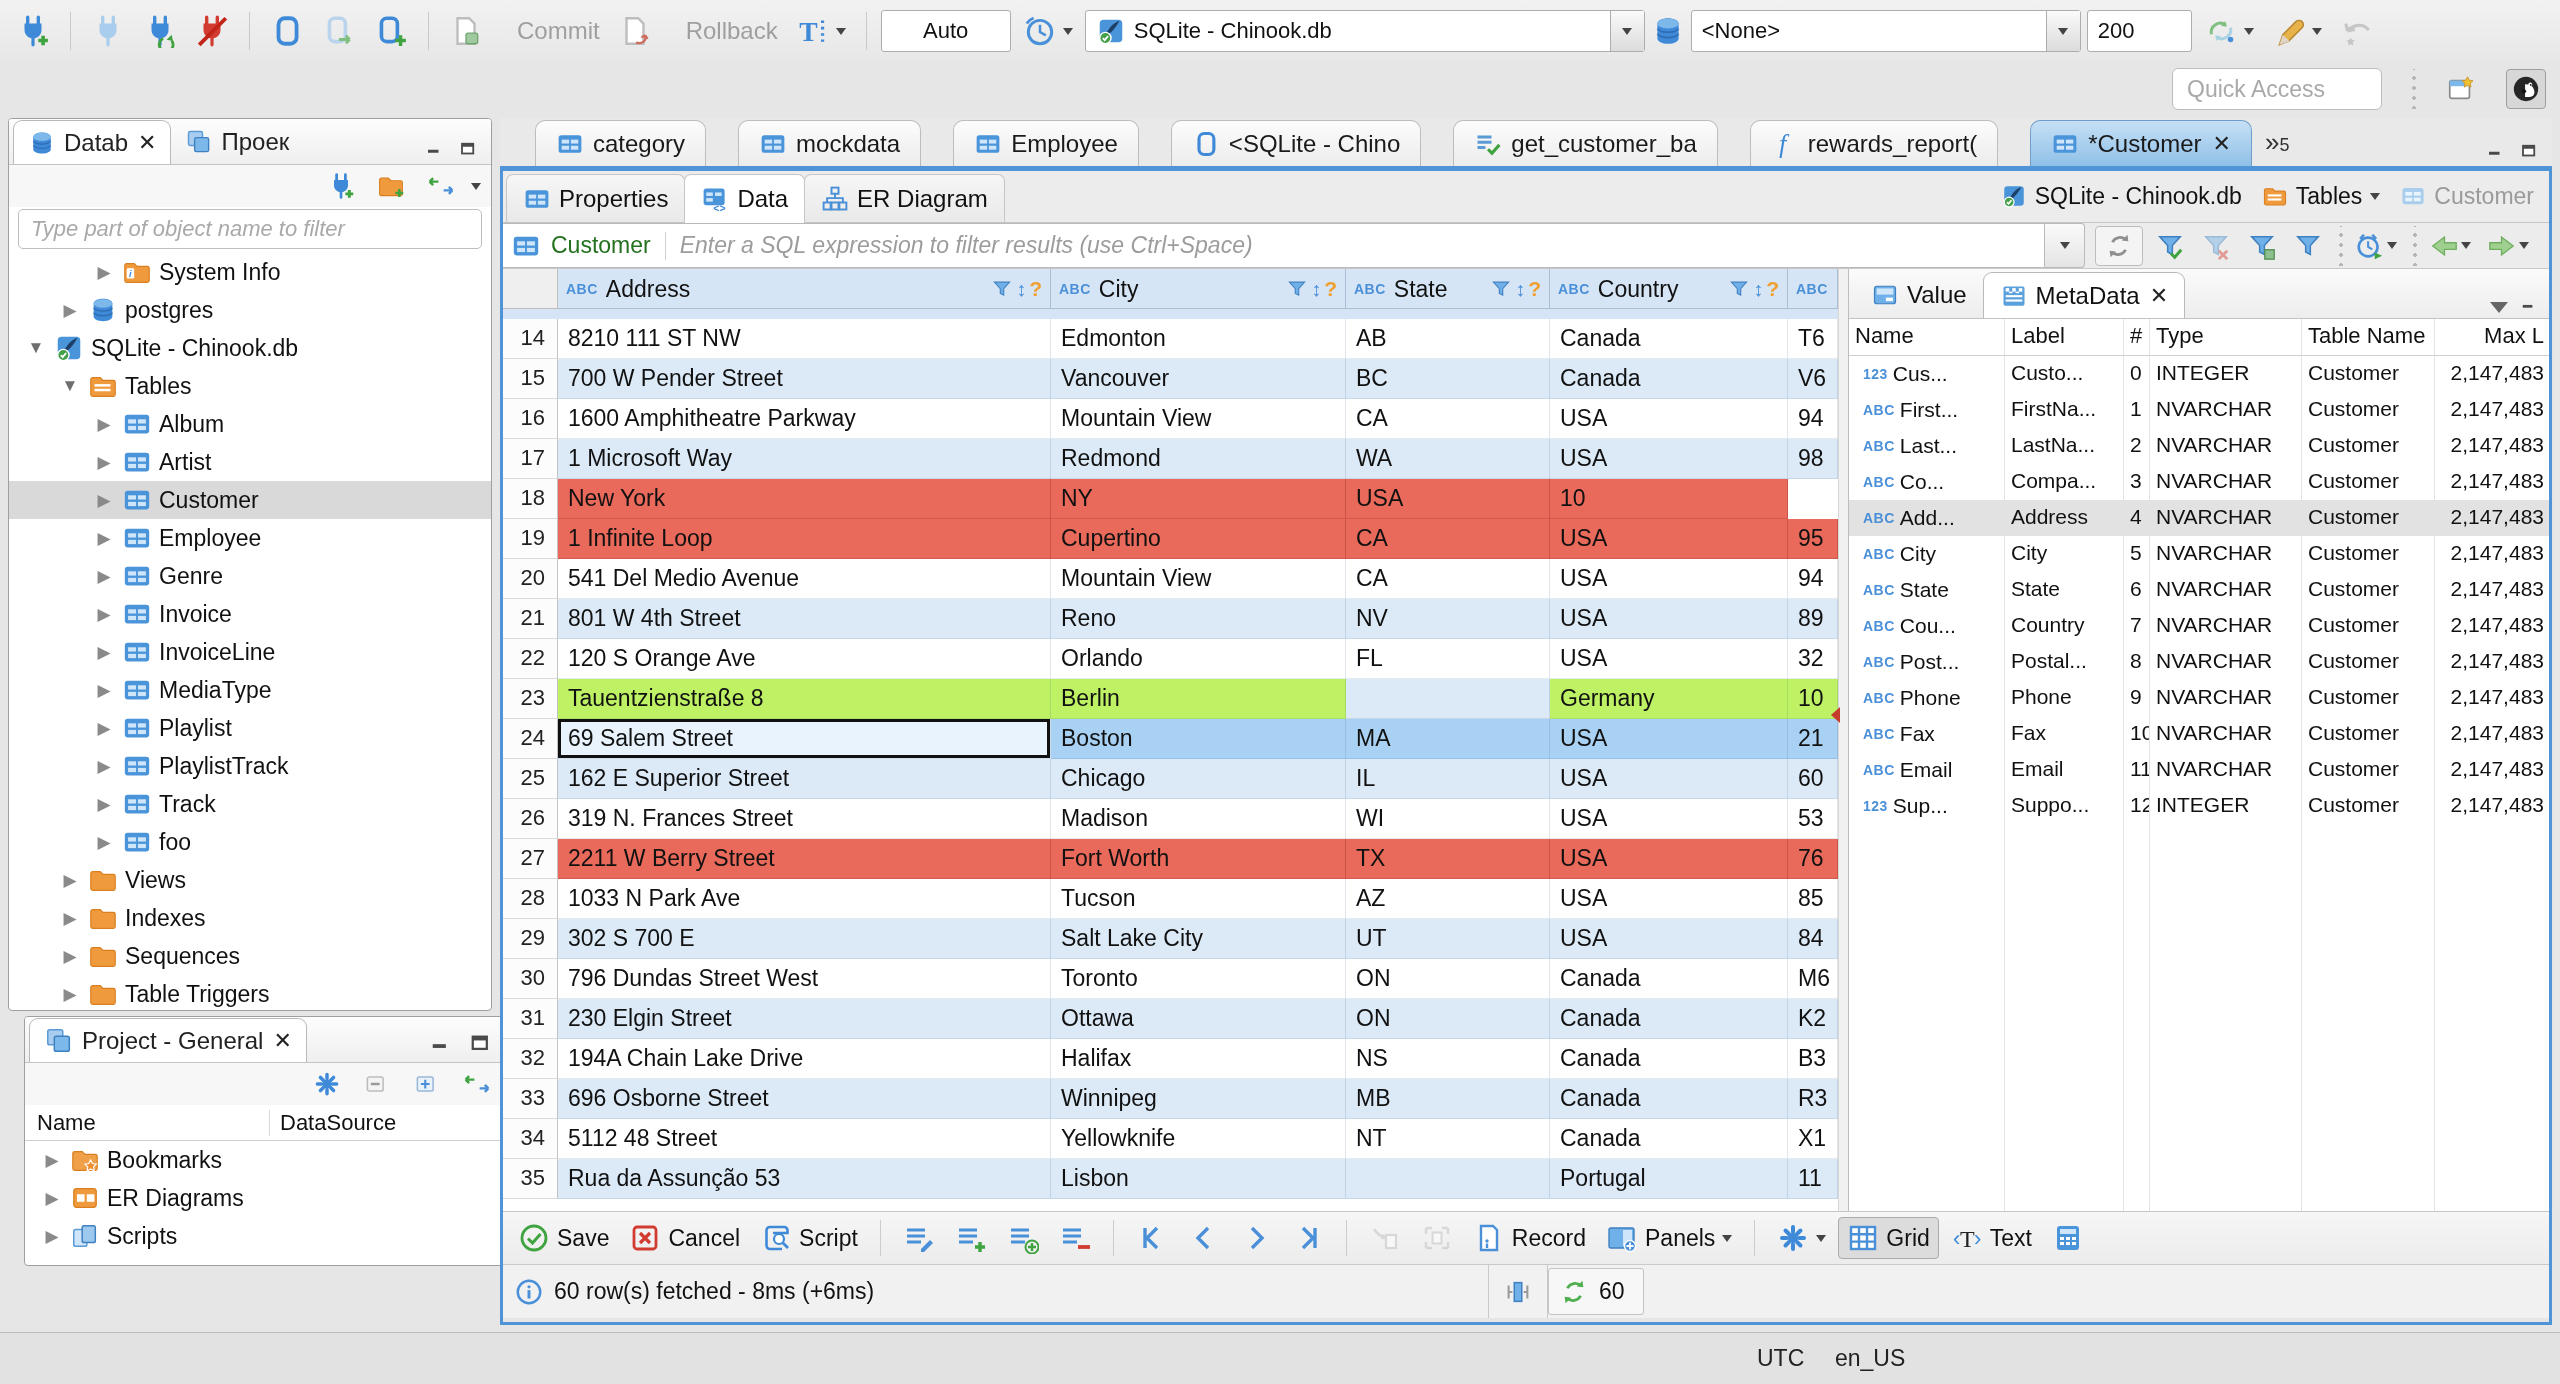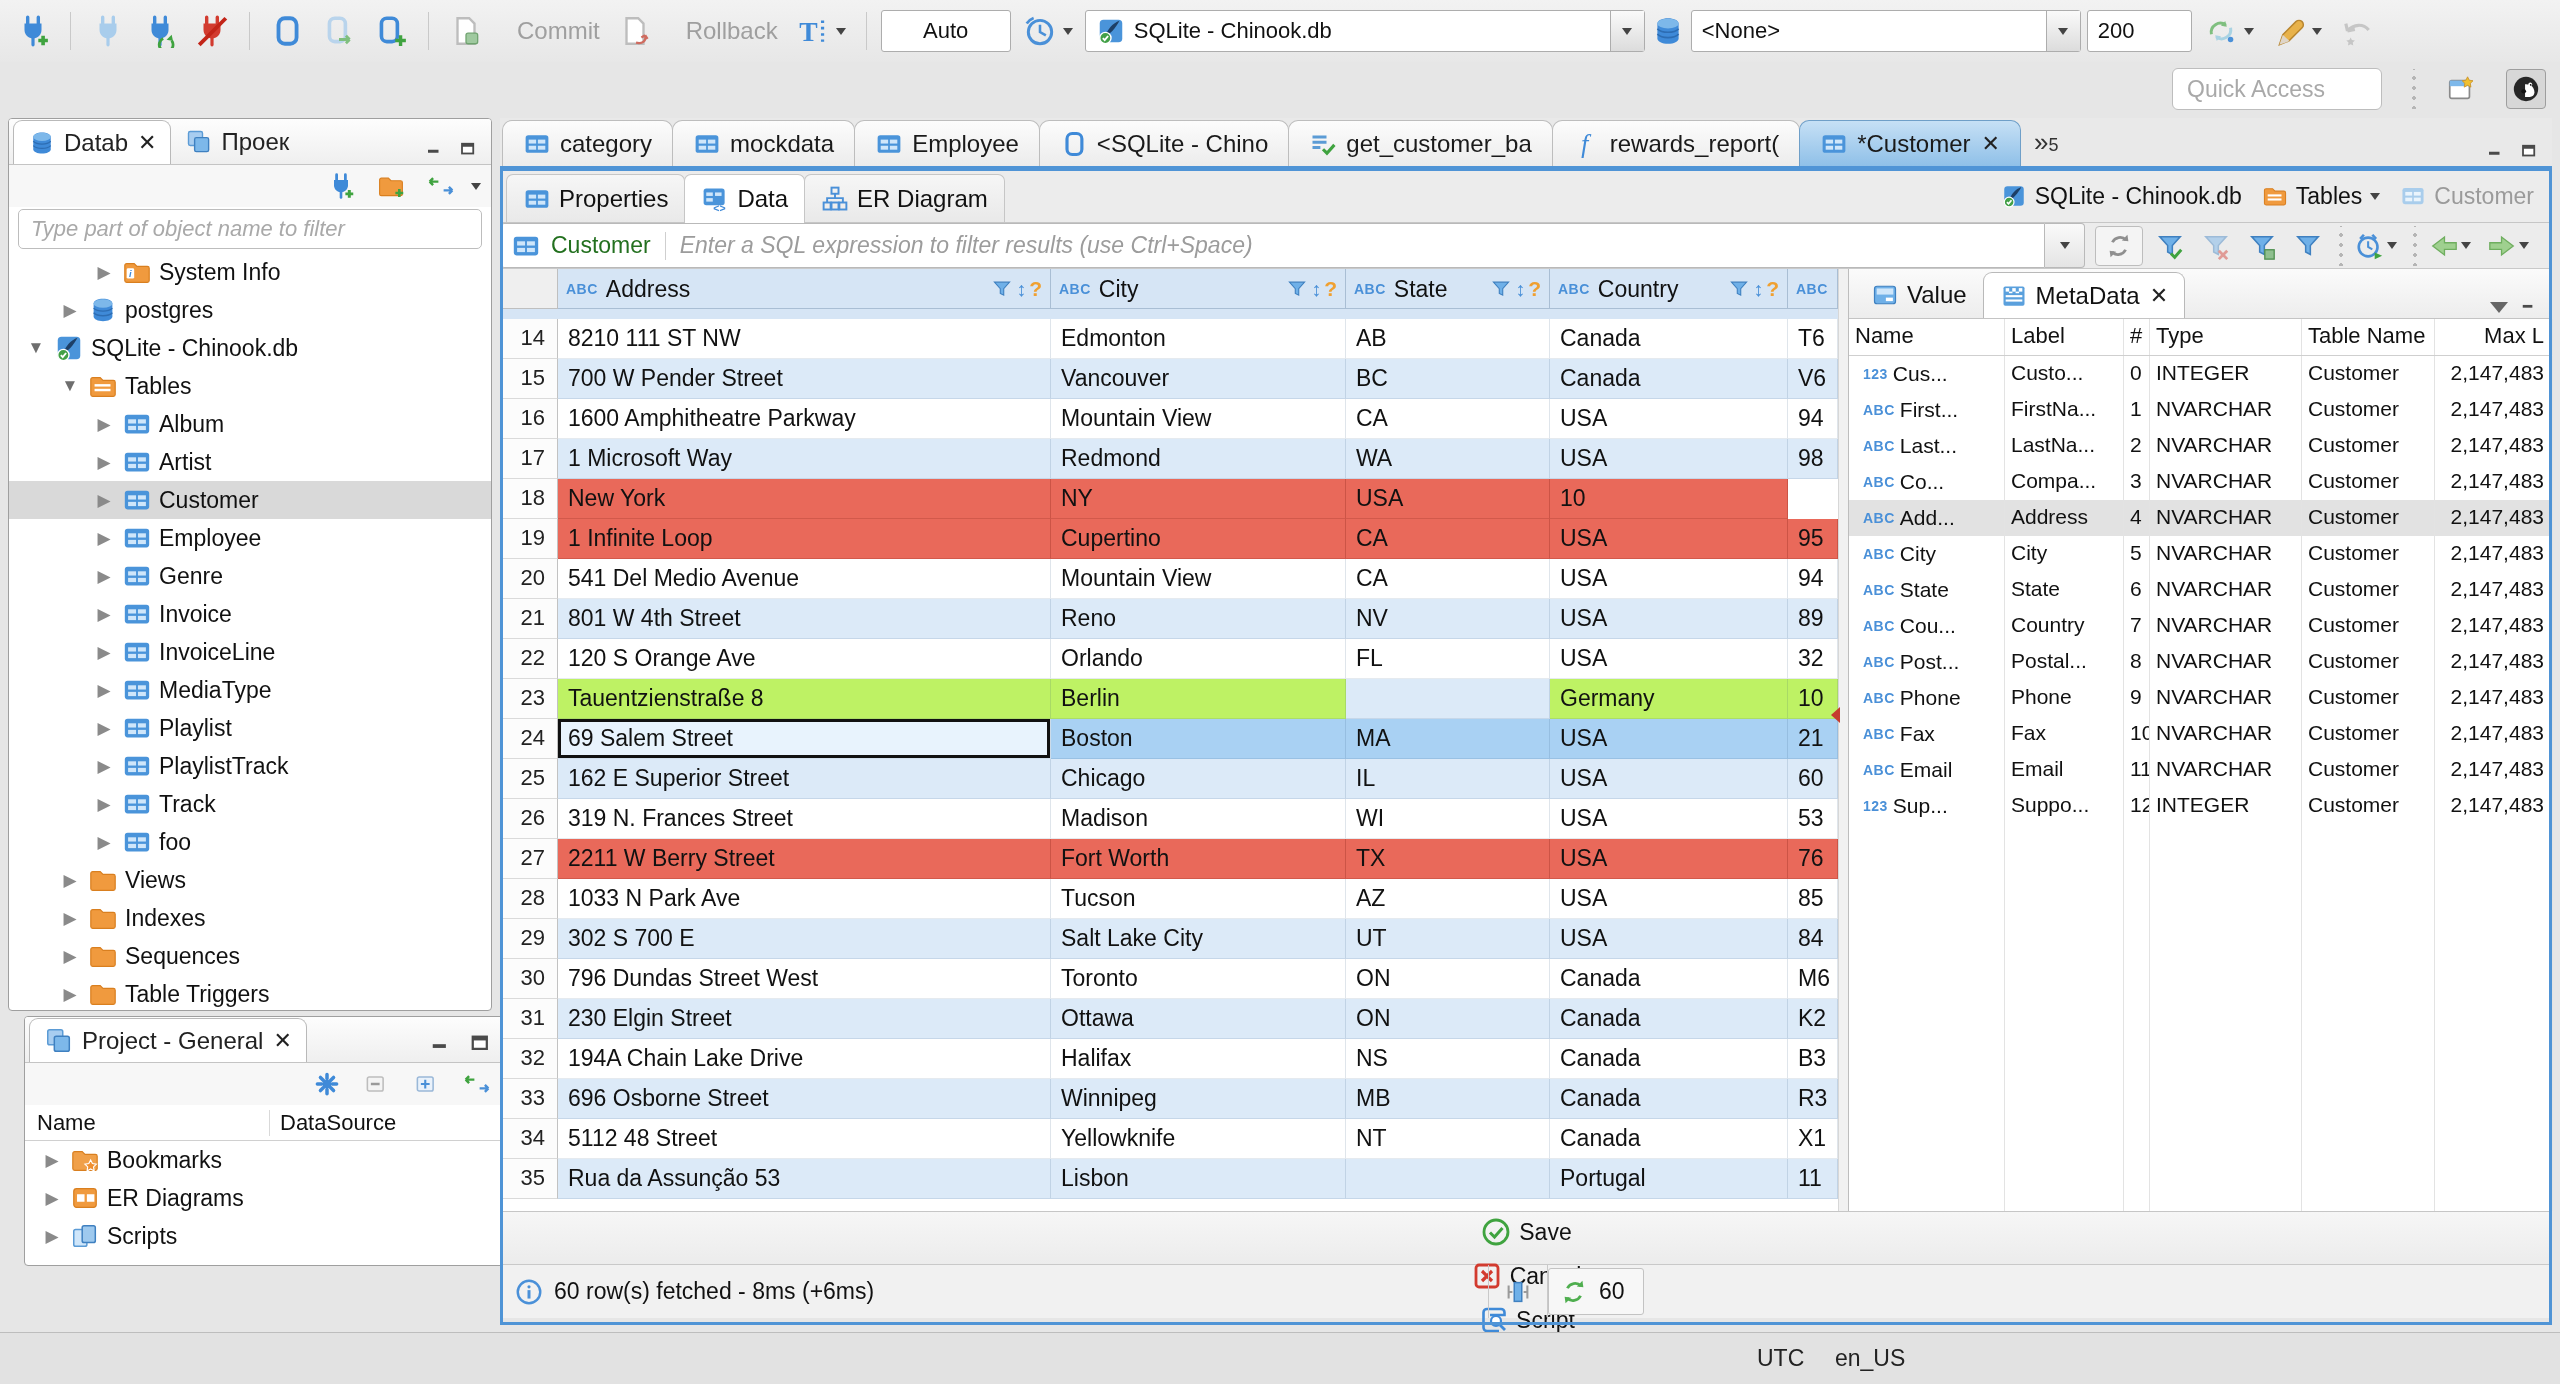--- a/index.html
+++ b/index.html
@@ -63,21 +63,21 @@
   .proj-cols { display:flex; height:36px; align-items:center; border-bottom:1px solid #d0d0d0;
                font-size:22px; color:#111; }
   .proj-cols .c1 { width:245px; padding-left:12px; border-right:1px solid #d9d9d9; }
   .proj-cols .c2 { padding-left:10px; border-right:1px solid #d9d9d9; flex:1; }
 
   
   #editor { position:absolute; left:500px; top:118px; width:2052px; height:1207px; }
   #etabs { height:48px; display:flex; align-items:flex-end; padding-left:2px; background:#e9e9e9; }
   .etab { display:flex; align-items:center; gap:9px; height:46px; padding:0 20px; font-size:24px;
           border-radius:10px 10px 0 0; border:1px solid #bdbdbd; border-bottom:none; margin-right:-1px;
-          background:linear-gradient(#fcfcfc,#ececec); color:#1a1a1a; }
+          background:linear-gradient(#fcfcfc,#ececec); color:#1a1a1a;margin-left:33px; }
   .etab.active { background:linear-gradient(#c6e0f5,#8fc0e8); border-color:#6f9fc8; }
   .eoverflow { font-size:26px; color:#333; padding:0 14px; align-self:center; }
   .eoverflow small { font-size:18px; }
   #estrip { height:5px; background:#4f94d6; }
   #subrow { height:52px; background:#ececec; border-bottom:1px solid #c6c6c6; display:flex;
             align-items:flex-end; padding:0 10px 0 6px; }
   .subtab { display:flex; align-items:center; gap:8px; height:48px; padding:0 16px; font-size:24px;
             border:1px solid #c6c6c6; border-bottom:none; background:linear-gradient(#f6f6f6,#e9e9e9);
             margin-right:-1px; border-radius:7px 7px 0 0; }
   .subtab.active { background:#fff; position:relative; }
@@ -145,21 +145,21 @@
   .mc { height:36px; line-height:34px; padding:0 6px; font-size:21px; border-right:1px solid #e3e3e3;
         overflow:hidden; white-space:nowrap; }
   .mc.num { text-align:right; padding-right:8px; }
   .mrow.selected .mc { background:#e2e2e2; }
   .mrow .namec { display:flex; align-items:center; gap:5px; justify-content:flex-start; padding-left:14px; }
   #md-fill { flex:1; }
   #md-fill .mrow, #md-fill .mc { height:100%; }
 
   
   #rtoolbar { height:53px; background:linear-gradient(#f6f6f6,#ececec); border-top:1px solid #c6c6c6;
-              display:flex; align-items:center; gap:4px; padding:0 10px;flex-direction:column; }
+              display:flex; align-items:center; gap:4px; padding:0 10px; }
   .rbtn { display:flex; align-items:center; gap:7px; padding:4px 8px; border-radius:4px; font-size:23px; }
   .rbtn.active { background:#dcdcdc; border:1px solid #ababab; }
   .rbtn.disabled { opacity:.5; }
   .rsep { width:1px; height:36px; background:#cccccc; margin:0 10px; }
   #statusbar { height:54px; background:#f1f1f1; border-top:1px solid #c9c9c9; display:flex; align-items:stretch; }
   .sseg { display:flex; align-items:center; gap:10px; padding:0 14px; border-right:1px solid #c9c9c9; font-size:23px; }
   #seg-refresh { border:1px solid #c3c3c3; background:#f7f7f7; border-radius:3px; margin:3px 0; padding:0 18px 0 10px; }
   #editor-border { position:absolute; left:0; top:53px; width:2052px; height:1154px;
                    border:3px solid #4f94d6; border-top:none; pointer-events:none; }
 

